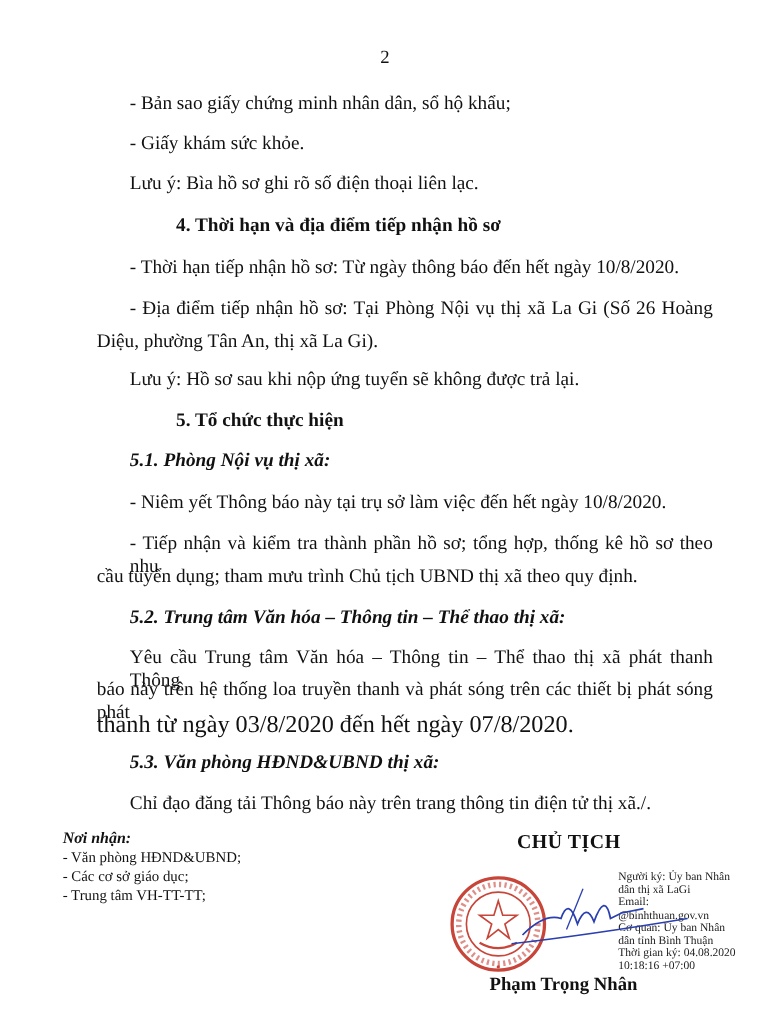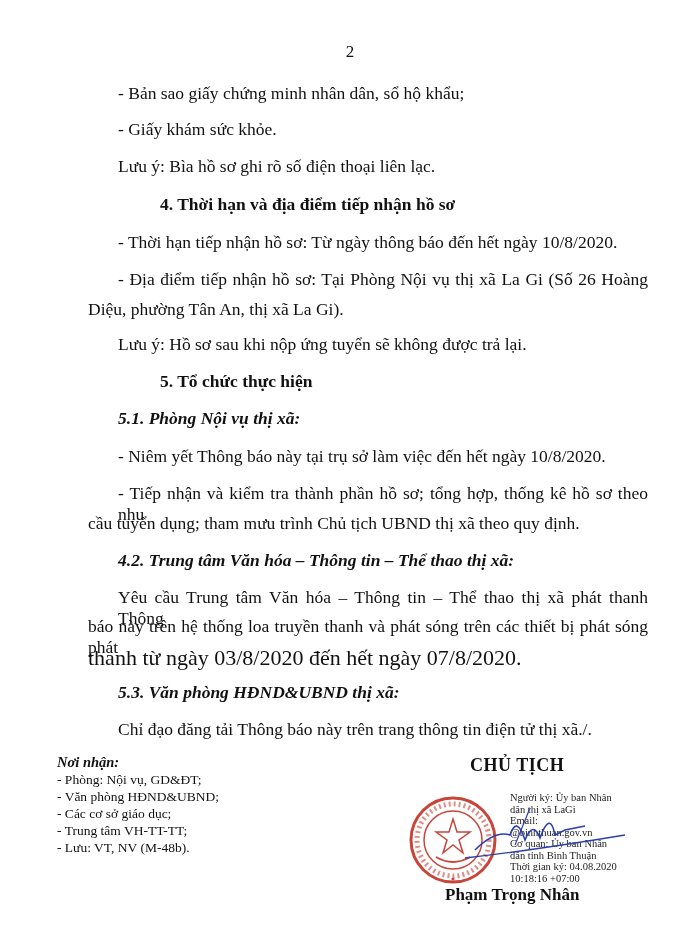--- a/index.html
+++ b/index.html
@@ -12,21 +12,21 @@
   .ind { left: 118px; }
   .flush { left: 88px; }
   .bold { font-weight: bold; margin-left: 42px; }
   .bi { font-weight: bold; font-style: italic; }
 
   .recv { position: absolute; left: 57px; top: 754px; font-family: "Liberation Serif", serif; font-size: 13.5px; line-height: 17px; }
   .recv .title { font-weight: bold; font-style: italic; font-size: 14.5px; }
   .chair { position: absolute; left: 470px; top: 755px; font-weight: bold; font-size: 18px; letter-spacing: 0.5px; }
   .signer { position: absolute; left: 445px; top: 885px; font-weight: bold; font-size: 17px; }
   .seal { position: absolute; left: 408px; top: 795px; width: 90px; height: 90px; }
-  .sigmeta { position: absolute; left: 466px; top: 792px; font-size: 10.5px; line-height: 11.5px; color: #222; padding-left: 44px; }
+  .sigmeta { position: absolute; left: 518px; top: 792px; font-size: 10.5px; line-height: 11.5px; color: #222; padding-left: 44px; }
   .scribble { position: absolute; left: 455px; top: 800px; width: 175px; height: 70px; }
 </style>
 </head>
 <body>
 
 <div class="page-num">2</div>
 
 <div>
   <div class="line ind" style="top:83px;font-size:17.5px">- Bản sao giấy chứng minh nhân dân, sổ hộ khẩu;</div>
   <div class="line ind" style="top:119px;font-size:17.5px">- Giấy khám sức khỏe.</div>
@@ -34,35 +34,33 @@
   <div class="line ind bold" style="top:194px;font-size:17.5px">4. Thời hạn và địa điểm tiếp nhận hồ sơ</div>
   <div class="line ind" style="top:232px;font-size:17.5px">- Thời hạn tiếp nhận hồ sơ: Từ ngày thông báo đến hết ngày 10/8/2020.</div>
   <div class="line ind" style="top:269px;font-size:17.5px;width:530px;text-align:justify;text-align-last:justify;white-space:normal">- Địa điểm tiếp nhận hồ sơ: Tại Phòng Nội vụ thị xã La Gi (Số 26 Hoàng</div>
   <div class="line flush" style="top:299px;font-size:17.5px">Diệu, phường Tân An, thị xã La Gi).</div>
   <div class="line ind" style="top:334px;font-size:17.5px">Lưu ý: Hồ sơ sau khi nộp ứng tuyển sẽ không được trả lại.</div>
   <div class="line ind bold" style="top:371px;font-size:17.5px">5. Tổ chức thực hiện</div>
   <div class="line ind bi" style="top:408px;font-size:17.5px">5.1. Phòng Nội vụ thị xã:</div>
   <div class="line ind" style="top:446px;font-size:17.5px">- Niêm yết Thông báo này tại trụ sở làm việc đến hết ngày 10/8/2020.</div>
   <div class="line ind" style="top:483px;font-size:17.5px;width:530px;text-align:justify;text-align-last:justify;white-space:normal">- Tiếp nhận và kiểm tra thành phần hồ sơ; tổng hợp, thống kê hồ sơ theo nhu</div>
   <div class="line flush" style="top:513px;font-size:17.5px">cầu tuyển dụng; tham mưu trình Chủ tịch UBND thị xã theo quy định.</div>
-  <div class="line ind bi" style="top:550px;font-size:17.5px">4.2. Trung tâm Văn hóa – Thông tin – Thể thao thị xã:</div>
+  <div class="line ind bi" style="top:550px;font-size:17.5px">5.2. Trung tâm Văn hóa – Thông tin – Thể thao thị xã:</div>
   <div class="line ind" style="top:587px;font-size:17.5px;width:530px;text-align:justify;text-align-last:justify;white-space:normal">Yêu cầu Trung tâm Văn hóa – Thông tin – Thể thao thị xã phát thanh Thông</div>
   <div class="line flush" style="top:616px;font-size:17.5px;width:560px;text-align:justify;text-align-last:justify;white-space:normal">báo này trên hệ thống loa truyền thanh và phát sóng trên các thiết bị phát sóng phát</div>
   <div class="line flush" style="top:645px;font-size:22px">thanh từ ngày 03/8/2020 đến hết ngày 07/8/2020.</div>
   <div class="line ind bi" style="top:682px;font-size:17.5px">5.3. Văn phòng HĐND&amp;UBND thị xã:</div>
   <div class="line ind" style="top:719px;font-size:17.5px">Chỉ đạo đăng tải Thông báo này trên trang thông tin điện tử thị xã./.</div>
 </div>
 
 <div class="recv">
   <div class="title">Nơi nhận:</div>
-  <div>- Phòng: Nội vụ, GD&amp;ĐT;</div>
   <div>- Văn phòng HĐND&amp;UBND;</div>
   <div>- Các cơ sở giáo dục;</div>
   <div>- Trung tâm VH-TT-TT;</div>
-  <div>- Lưu: VT, NV (M-48b).</div>
 </div>
 
 <div class="chair">CHỦ TỊCH</div>
 
 <svg class="seal" viewBox="0 0 90 90">
   <circle cx="45" cy="45" r="42" fill="none" stroke="#c8453a" stroke-width="3"></circle>
   <circle cx="45" cy="45" r="29" fill="none" stroke="#c8453a" stroke-width="1.5"></circle>
   <circle cx="45" cy="45" r="36" fill="none" stroke="#c8453a" stroke-width="5" stroke-dasharray="2 3" opacity="0.6"></circle>
   <polygon points="45,24 49,37 62,37 51,45 55,58 45,50 35,58 39,45 28,37 41,37" fill="none" stroke="#c8453a" stroke-width="1.5"></polygon>
   <path d="M28 62 Q45 72 62 62" fill="none" stroke="#c8453a" stroke-width="2"></path>

